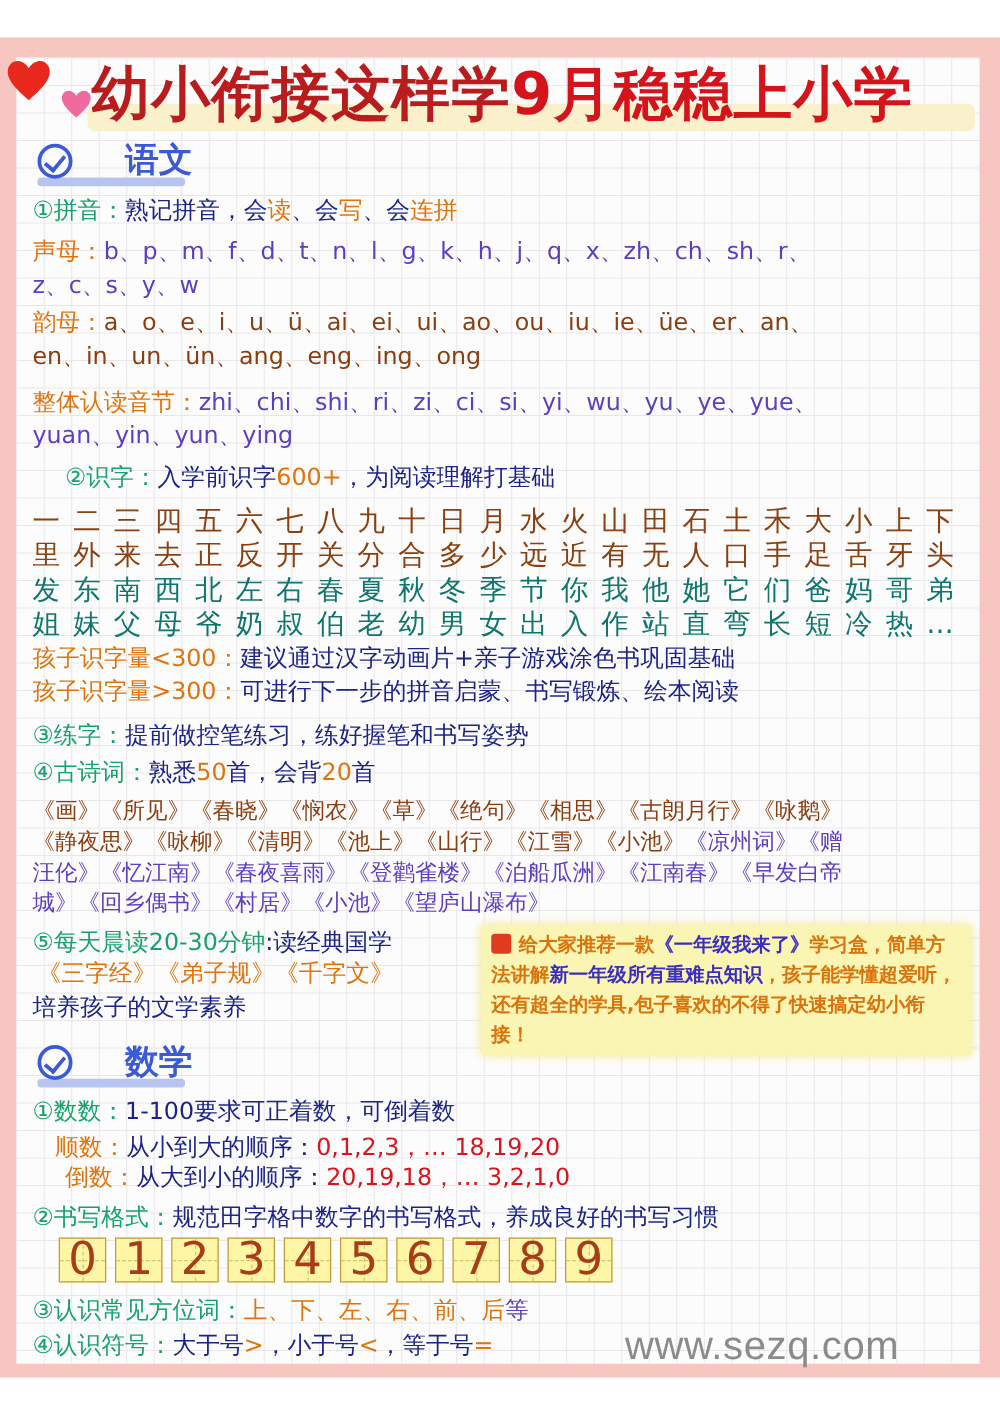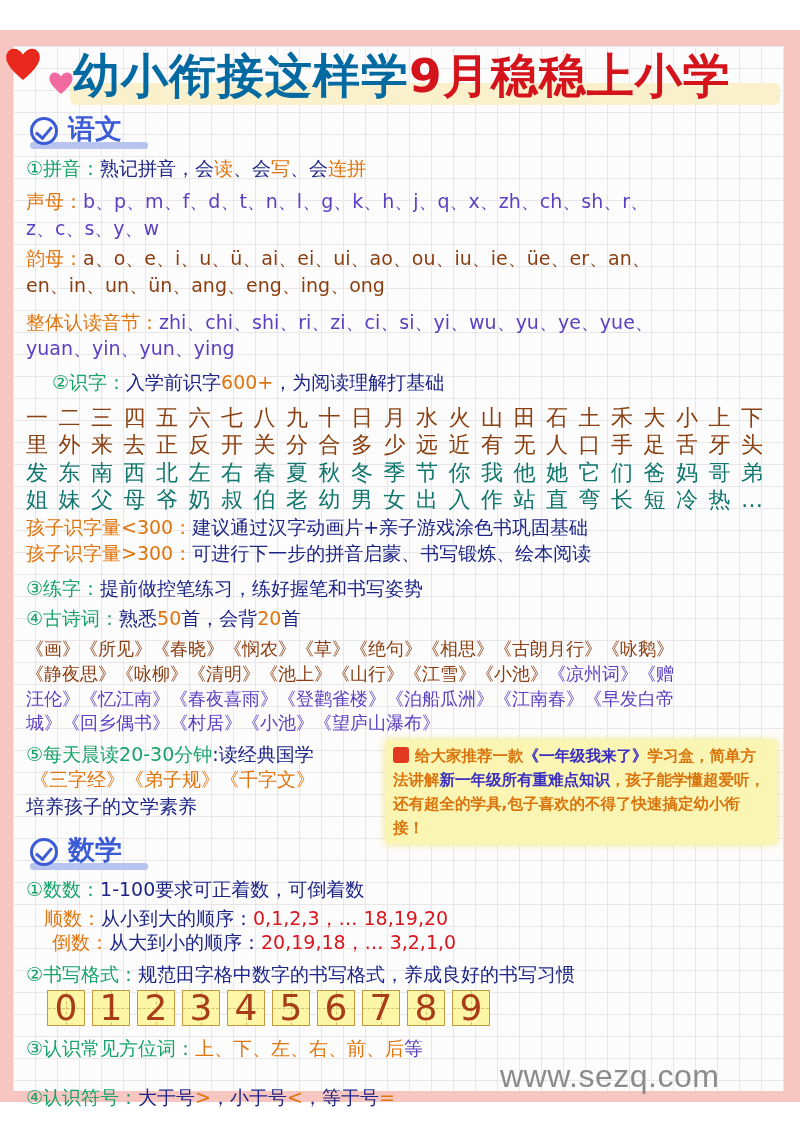--- a/index.html
+++ b/index.html
@@ -27,24 +27,24 @@
     position:absolute; left:48px; top:70px; width:26px; height:26px;
   }
   .title-bar {
     position:absolute; left:70px; top:83px; width:710px; height:22px;
     background:#fbf0cc; border-radius:6px;
   }
   .title {
     position:absolute; left:73px; top:46px; font-size:47px; font-weight:bold; letter-spacing:1px;
     white-space:nowrap; line-height:60px;
   }
-  .t-blue { color:#0369a1; }
+  .t-blue { color:#b91c1c; }
   .t-red { color:#d4131b; }
 
-  .sec-head { position:absolute; display:flex; align-items:flex-end; }
+  .sec-head { position:absolute; display:flex; align-items:center;gap:32px; }
   .sec-head .underline {
     position:absolute; left:0; bottom:-4px; height:7px; background:#b7c4ef; border-radius:3px;
   }
   .check {
     width:28px; height:28px; border:3px solid #3a5ad6; border-radius:50%;
     box-sizing:border-box; position:relative; margin-right:10px;
   }
   .check::after {
     content:""; position:absolute; left:6px; top:3px; width:7px; height:13px;
     border-right:3px solid #3a5ad6; border-bottom:3px solid #3a5ad6; transform:rotate(40deg);
@@ -230,17 +230,17 @@
       <span>8</span>
     </div>
   <div class="dbox">
       <span>9</span>
     </div>
 </div>
 
 <div class="line" style="top:1035px;">
   <span class="green">③</span><span class="green">认识常见方位词：</span><span class="orange">上、下、左、右、前、后</span><span class="purple">等</span>
 </div>
-<div class="line" style="top:1063px;margin-top:21px;">
+<div class="line" style="top:1063px;">
   <span class="green">④</span><span class="green">认识符号：</span><span class="navy">大于号</span><span class="orange">&gt;</span><span class="navy">，</span><span class="navy">小于号</span><span class="orange">&lt;</span><span class="navy">，</span><span class="navy">等于号</span><span class="orange">=</span>
 </div>
 
 <div class="watermark">www.sezq.com</div>
 
 </body></html>

